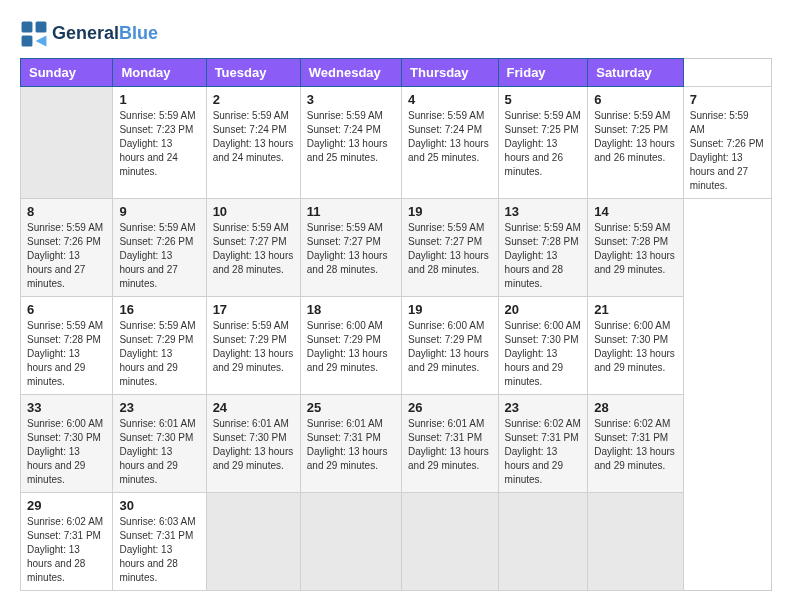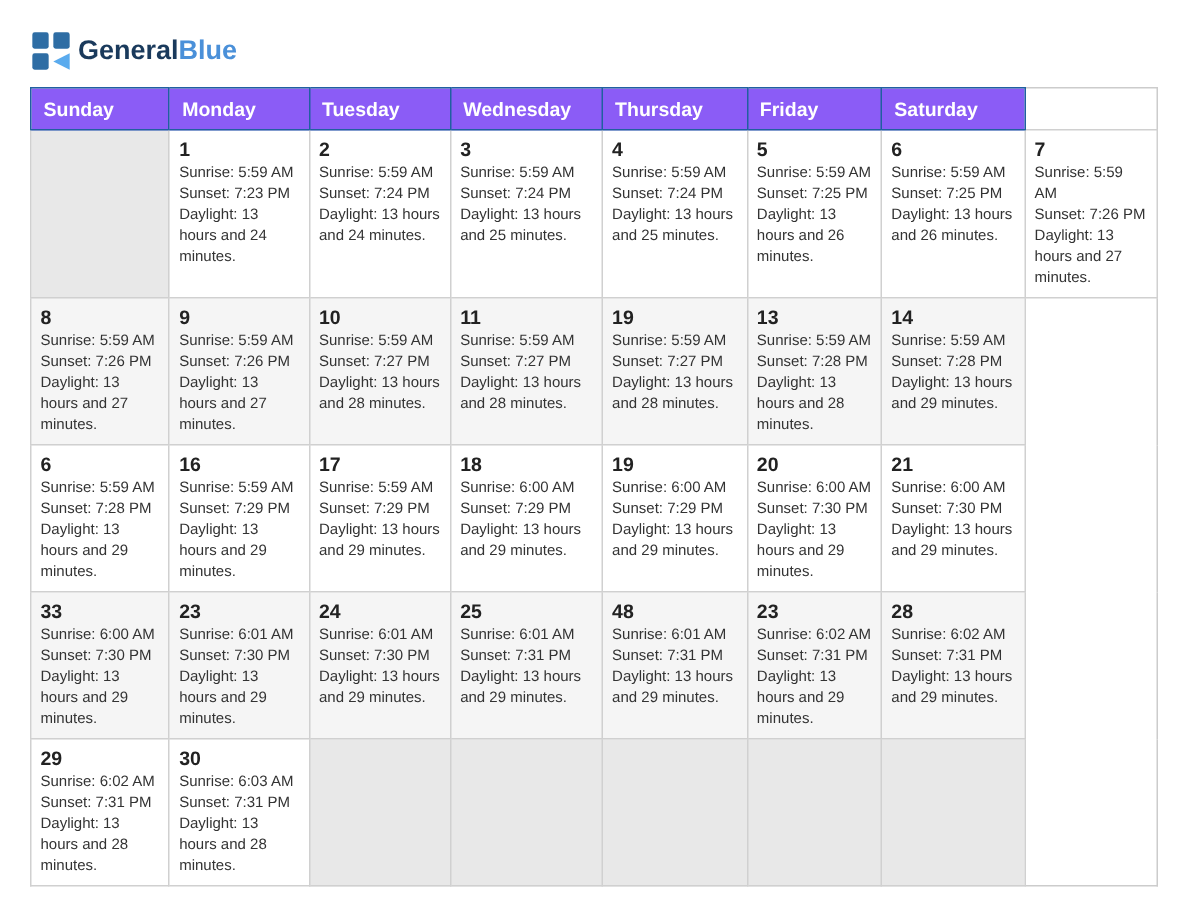--- a/index.html
+++ b/index.html
@@ -223,21 +223,21 @@
         </td>
         <td>
           <span class="day-num">24</span>
           <div class="cell-text">Sunrise: 6:01 AM<br>Sunset: 7:30 PM<br>Daylight: 13 hours and 29 minutes.</div>
         </td>
         <td>
           <span class="day-num">25</span>
           <div class="cell-text">Sunrise: 6:01 AM<br>Sunset: 7:31 PM<br>Daylight: 13 hours and 29 minutes.</div>
         </td>
         <td>
-          <span class="day-num">48</span>
+          <span class="day-num">26</span>
           <div class="cell-text">Sunrise: 6:01 AM<br>Sunset: 7:31 PM<br>Daylight: 13 hours and 29 minutes.</div>
         </td>
         <td>
           <span class="day-num">23</span>
           <div class="cell-text">Sunrise: 6:02 AM<br>Sunset: 7:31 PM<br>Daylight: 13 hours and 29 minutes.</div>
         </td>
         <td>
           <span class="day-num">28</span>
           <div class="cell-text">Sunrise: 6:02 AM<br>Sunset: 7:31 PM<br>Daylight: 13 hours and 29 minutes.</div>
         </td>

